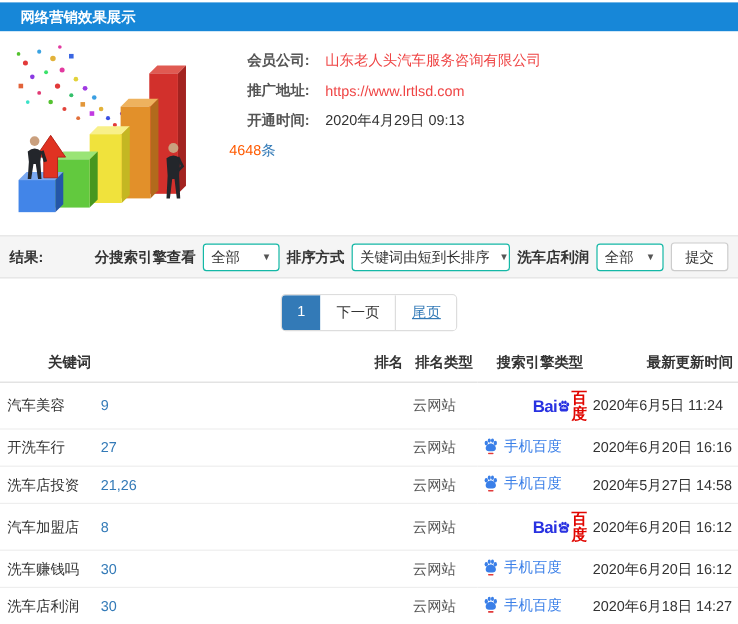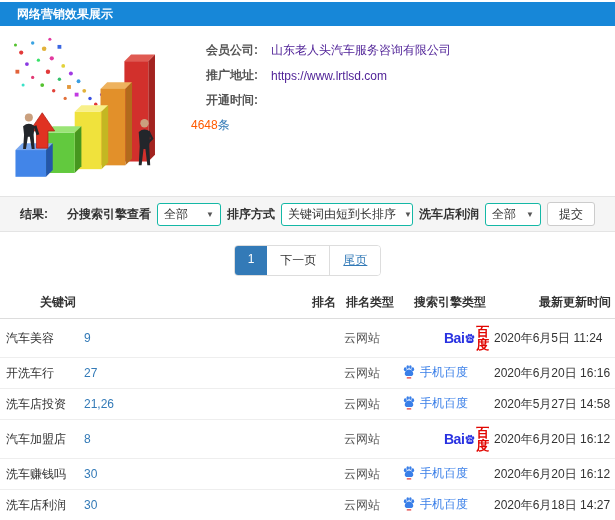--- a/index.html
+++ b/index.html
@@ -10,28 +10,28 @@
   .header-bar { margin-top:2px; height:24px; background:#1787d8; color:#fff;
     font-size:12px; font-weight:bold; line-height:24px; padding-left:17px; }
 
   
   .top-panel { display:flex; height:164px; }
   .illustration { width:178px; height:160px; flex:0 0 178px; padding:4px 0 0 4px; }
   .info-list { flex:1; padding-top:12px; }
   .info-row { display:flex; align-items:center; height:25px; font-size:12px; }
   .info-label { width:80px; text-align:right; font-weight:bold; color:#555; flex:0 0 80px; }
   .info-value { margin-left:13px; color:#333; }
-  .link { color:#4c1d95; text-decoration:none; cursor:pointer;text-align:right; }
+  .link { color:#ef4444; text-decoration:none; cursor:pointer;text-align:right; }
   .rank-count { color:#ff5a00; }
   .rank-count-suffix { color:#337ab7; }
 
   
   .filter-bar { margin-top:6px; height:36px; background:#f5f5f5;
     border-top:1px solid #e4e4e4; border-bottom:1px solid #e4e4e4;
-    display:flex; align-items:center; padding:0 20px; font-size:12px;gap:16px; }
+    display:flex; align-items:center; padding:0 8px; font-size:12px;gap:16px; }
   .result-label { font-weight:bold; color:#333; }
   .filter-controls { margin-left:auto; display:flex; align-items:center; gap:6px; }
   .filter-label { font-weight:bold; color:#333; white-space:nowrap; }
   .select-box { background:#fff; border:1px solid #14b8a6; border-radius:3px; height:23px;
     display:inline-flex; align-items:center; justify-content:space-between;
     padding:0 6px; color:#333; cursor:pointer; white-space:nowrap; }
   .select-box .caret { font-size:8px; color:#555; margin-left:8px; }
   .sel-engine { width:64px; }
   .sel-sort { width:132px; }
   .sel-article { width:56px; }
@@ -148,20 +148,21 @@
       <div class="info-row">
         <span class="info-label">会员公司:</span>
         <a class="info-value link">山东老人头汽车服务咨询有限公司</a>
       </div>
       <div class="info-row">
         <span class="info-label">推广地址:</span>
         <a class="info-value link">https://www.lrtlsd.com</a>
       </div>
       <div class="info-row">
         <span class="info-label">开通时间:</span>
+        <span class="info-value">2020年4月29日 09:13</span>
       </div>
       <div class="info-row">
         <span class="info-value"><span class="rank-count">4648</span><span class="rank-count-suffix">条</span></span>
       </div>
     </div>
   </div>
 
   <div class="filter-bar">
     <span class="result-label">结果:</span>
     <div class="filter-controls">

